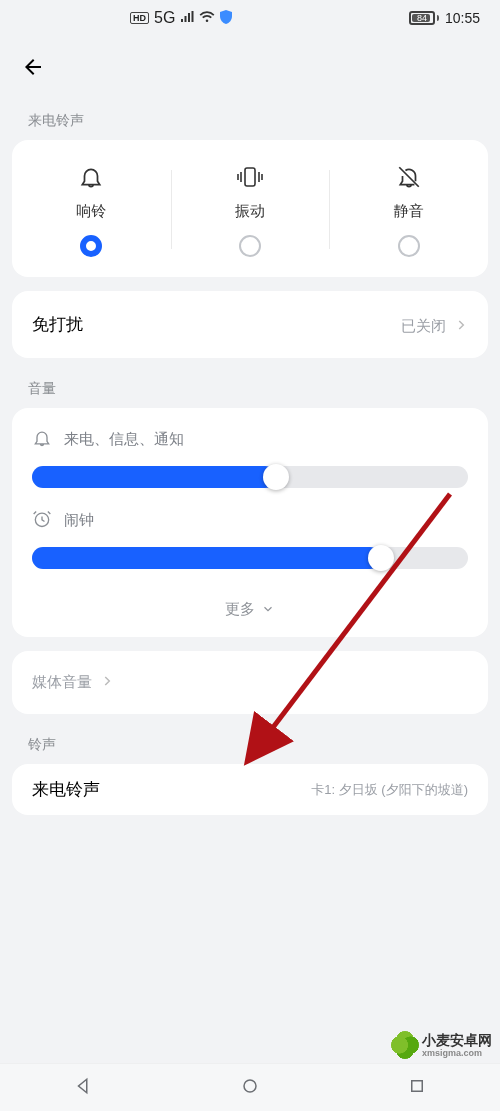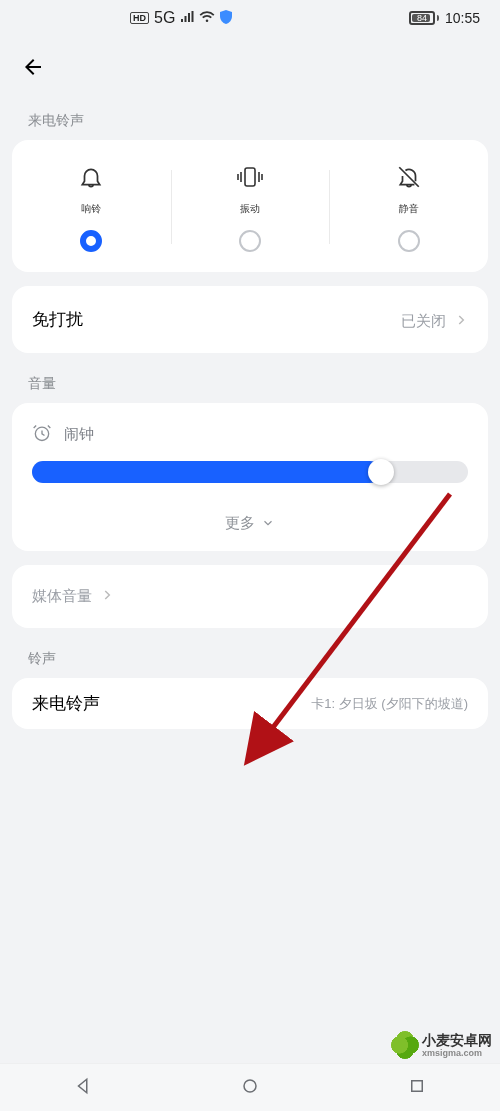--- a/index.html
+++ b/index.html
@@ -53,21 +53,21 @@
       display: flex; padding: 22px 0 20px 0;
     }
     .mode-item {
       flex: 1; display: flex; flex-direction: column; align-items: center; gap: 10px;
       position: relative;
     }
     .mode-item + .mode-item::before{
       content: ""; position:absolute; left:0; top:8px; bottom:8px; width:1px; background:#eaeaea;
     }
     .mode-icon { height: 30px; display:flex; align-items:center;}
-    .mode-label { font-size: 10px; color:#333; }
+    .mode-label { font-size: 15px; color:#333; }
     .radio {
       width: 22px; height: 22px; border-radius: 50%; border: 2px solid #c3c6cb; margin-top:4px;
     }
     .radio.active {
       border: 6px solid #1861ff;
     }
     .row {
       display: flex; align-items: flex-end; justify-content: space-between;
       padding: 22px 20px;
     }
@@ -219,20 +219,35 @@
     </span>
   </div>
 </div>
 
 <div class="section-label" style="padding-top:22px;">音量</div>
 <div class="card vol-card">
   <div class="vol-group">
     <div class="vol-label-row">
       <span>
         <svg width="20" height="20" viewBox="0 0 24 24" fill="none" stroke="#8b8f95" stroke-width="1.6">
+            <path d="M18 16v-5a6 6 0 10-12 0v5l-2 3h16zM10 19a2 2 0 004 0"></path>
+          </svg>
+      </span>
+      <span>来电、信息、通知</span>
+    </div>
+    <div class="slider">
+      <div class="slider-track"></div>
+      <div class="slider-fill" id="fill1" style="width: 56%;"></div>
+      <div class="slider-thumb" id="thumb1" style="left: 56%;"></div>
+    </div>
+  </div>
+  <div class="vol-group">
+    <div class="vol-label-row">
+      <span>
+        <svg width="20" height="20" viewBox="0 0 24 24" fill="none" stroke="#8b8f95" stroke-width="1.6">
             <circle cx="12" cy="13" r="8"></circle>
             <path d="M12 9v4l3 2M5 3L2 6M19 3l3 3"></path>
           </svg>
       </span>
       <span>闹钟</span>
     </div>
     <div class="slider">
       <div class="slider-track"></div>
       <div class="slider-fill" id="fill2" style="width: 80%;"></div>
       <div class="slider-thumb" id="thumb2" style="left: 80%;"></div>

